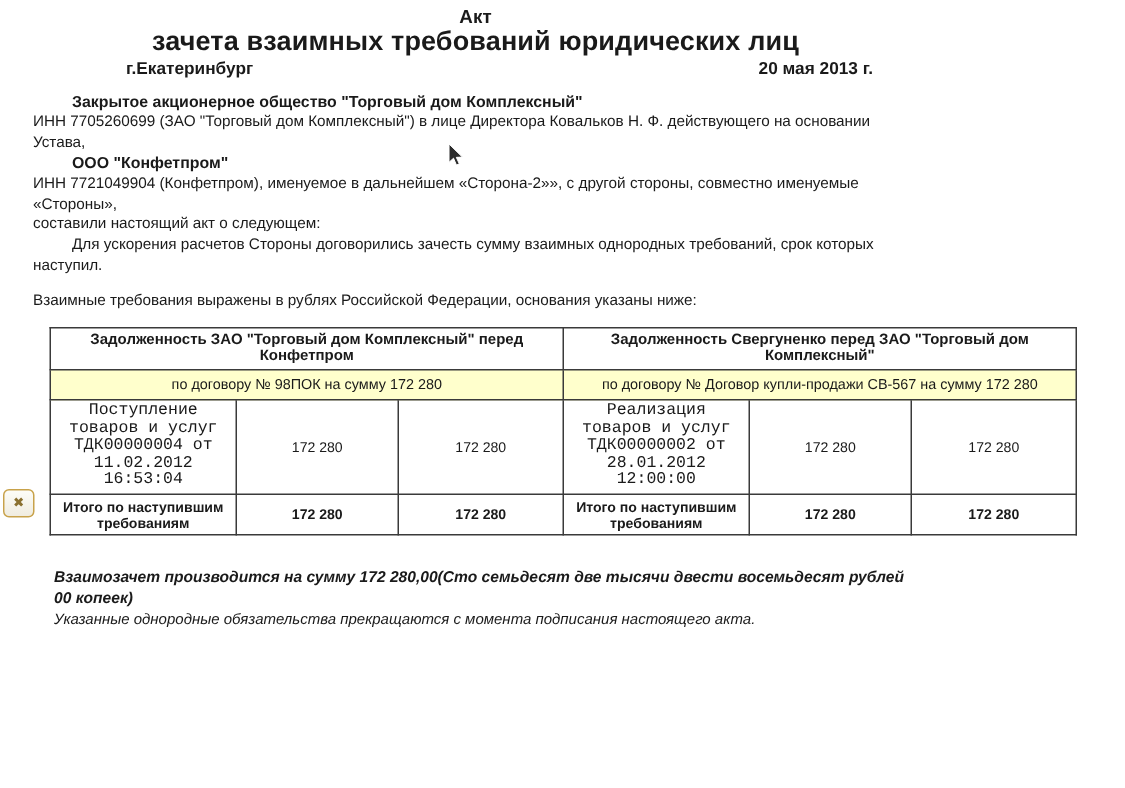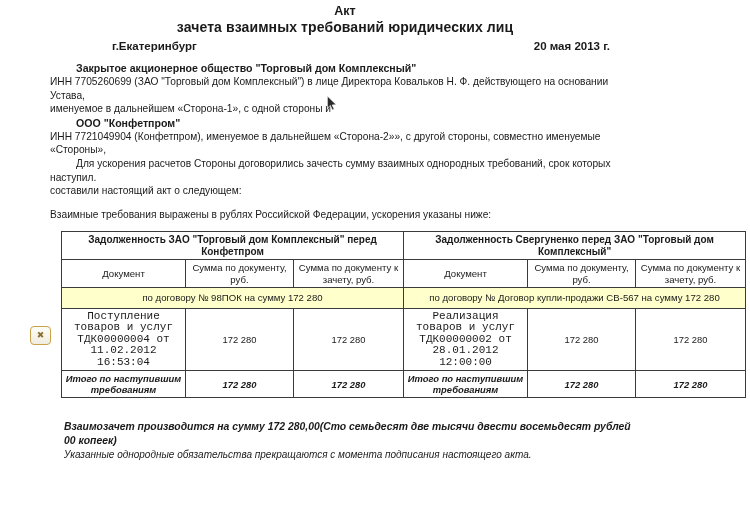--- a/index.html
+++ b/index.html
@@ -16,36 +16,35 @@
     color: #1a1a1a;
     position: relative;
     overflow: hidden;
   }
 
   .page {
     position: relative;
     width: 634px;
     height: 525px;
     padding: 0;
-    margin-left: 28px;
   }
 
   
   .title-block {
     text-align: center;
     padding-top: 4px;
   }
   .doc-title-main {
     font-size: 12.5px;
     font-weight: bold;
     line-height: 15px;
     letter-spacing: 0.1px;
   }
   .doc-title-sub {
-    font-size: 14px;
+    font-size: 18px;
     font-weight: bold;
     line-height: 16px;
     letter-spacing: 0.1px;
   }
 
   .cityline {
     display: flex;
     justify-content: space-between;
     align-items: baseline;
     padding: 5px 52px 0 84px;
@@ -117,21 +116,20 @@
     padding: 3px 2px;
     font-family: Liberation Mono, monospace;
   }
   td.amount {
     font-size: 9.4px;
   }
   tr.total-row td {
     font-weight: bold;
     font-size: 9.4px;
     line-height: 11px;
-    font-style: italic;
   }
   td.total-label {
     font-size: 9.2px;
     line-height: 11px;
   }
 
   
   col.c-doc   { width: 124px; }
   col.c-sum   { width: 108px; }
   col.c-off   { width: 110px; }
@@ -233,51 +231,42 @@
   </div>
 
   <div class="cityline">
     <span>г.Екатеринбург</span>
     <span>20 мая 2013 г.</span>
   </div>
 
   <div class="body-text">
     <div class="p-indent">Закрытое акционерное общество "Торговый дом Комплексный"</div>
     <div class="p-plain">ИНН 7705260699 (ЗАО "Торговый дом Комплексный") в лице Директора  Ковальков Н. Ф.  действующего на основании Устава,</div>
-    <div class="p-plain">именуемое в дальнейшем «Сторона-1», с одной стороны  и</div>
     <div class="p-indent">ООО "Конфетпром"</div>
     <div class="p-plain">ИНН 7721049904 (Конфетпром), именуемое в дальнейшем «Сторона-2»», с другой стороны, совместно именуемые «Стороны»,</div>
+    <div class="p-plain">составили настоящий акт о следующем:</div>
     <div class="p-plain p-tab">Для ускорения расчетов Стороны договорились зачесть сумму взаимных однородных требований, срок которых наступил.</div>
-    <div class="p-plain">составили настоящий акт о следующем:</div>
     <div class="spacer-10"></div>
-    <div class="p-plain">Взаимные требования выражены в рублях Российской Федерации, ускорения указаны ниже:</div>
+    <div class="p-plain">Взаимные требования выражены в рублях Российской Федерации, основания указаны ниже:</div>
   </div>
 
   <div class="table-wrap">
     <table class="ledger">
       <colgroup>
         <col class="c-doc">
           <col class="c-sum">
           <col class="c-off">
         <col class="c-doc">
           <col class="c-sum">
           <col class="c-off">
       </colgroup>
       <tbody>
         <tr>
           <td class="group-head" colspan="3">Задолженность ЗАО "Торговый дом Комплексный" перед Конфетпром</td>
           <td class="group-head" colspan="3">Задолженность Свергуненко перед ЗАО "Торговый дом Комплексный"</td>
-        </tr>
-        <tr>
-          <td class="col-head">Документ</td>
-          <td class="col-head">Сумма  по документу, руб.</td>
-          <td class="col-head">Сумма по документу к зачету, руб.</td>
-          <td class="col-head">Документ</td>
-          <td class="col-head">Сумма по документу, руб.</td>
-          <td class="col-head">Сумма по документу к зачету, руб.</td>
         </tr>
         <tr class="contract-row">
           <td colspan="3">по договору № 98ПОК на сумму 172 280</td>
           <td colspan="3">по договору № Договор купли-продажи  СВ-567 на сумму 172 280</td>
         </tr>
         <tr>
           <td class="doc-cell">Поступление товаров и услуг ТДК00000004 от 11.02.2012 16:53:04</td>
           <td class="amount">172 280</td>
           <td class="amount">172 280</td>
           <td class="doc-cell">Реализация товаров и услуг ТДК00000002 от 28.01.2012 12:00:00</td>

